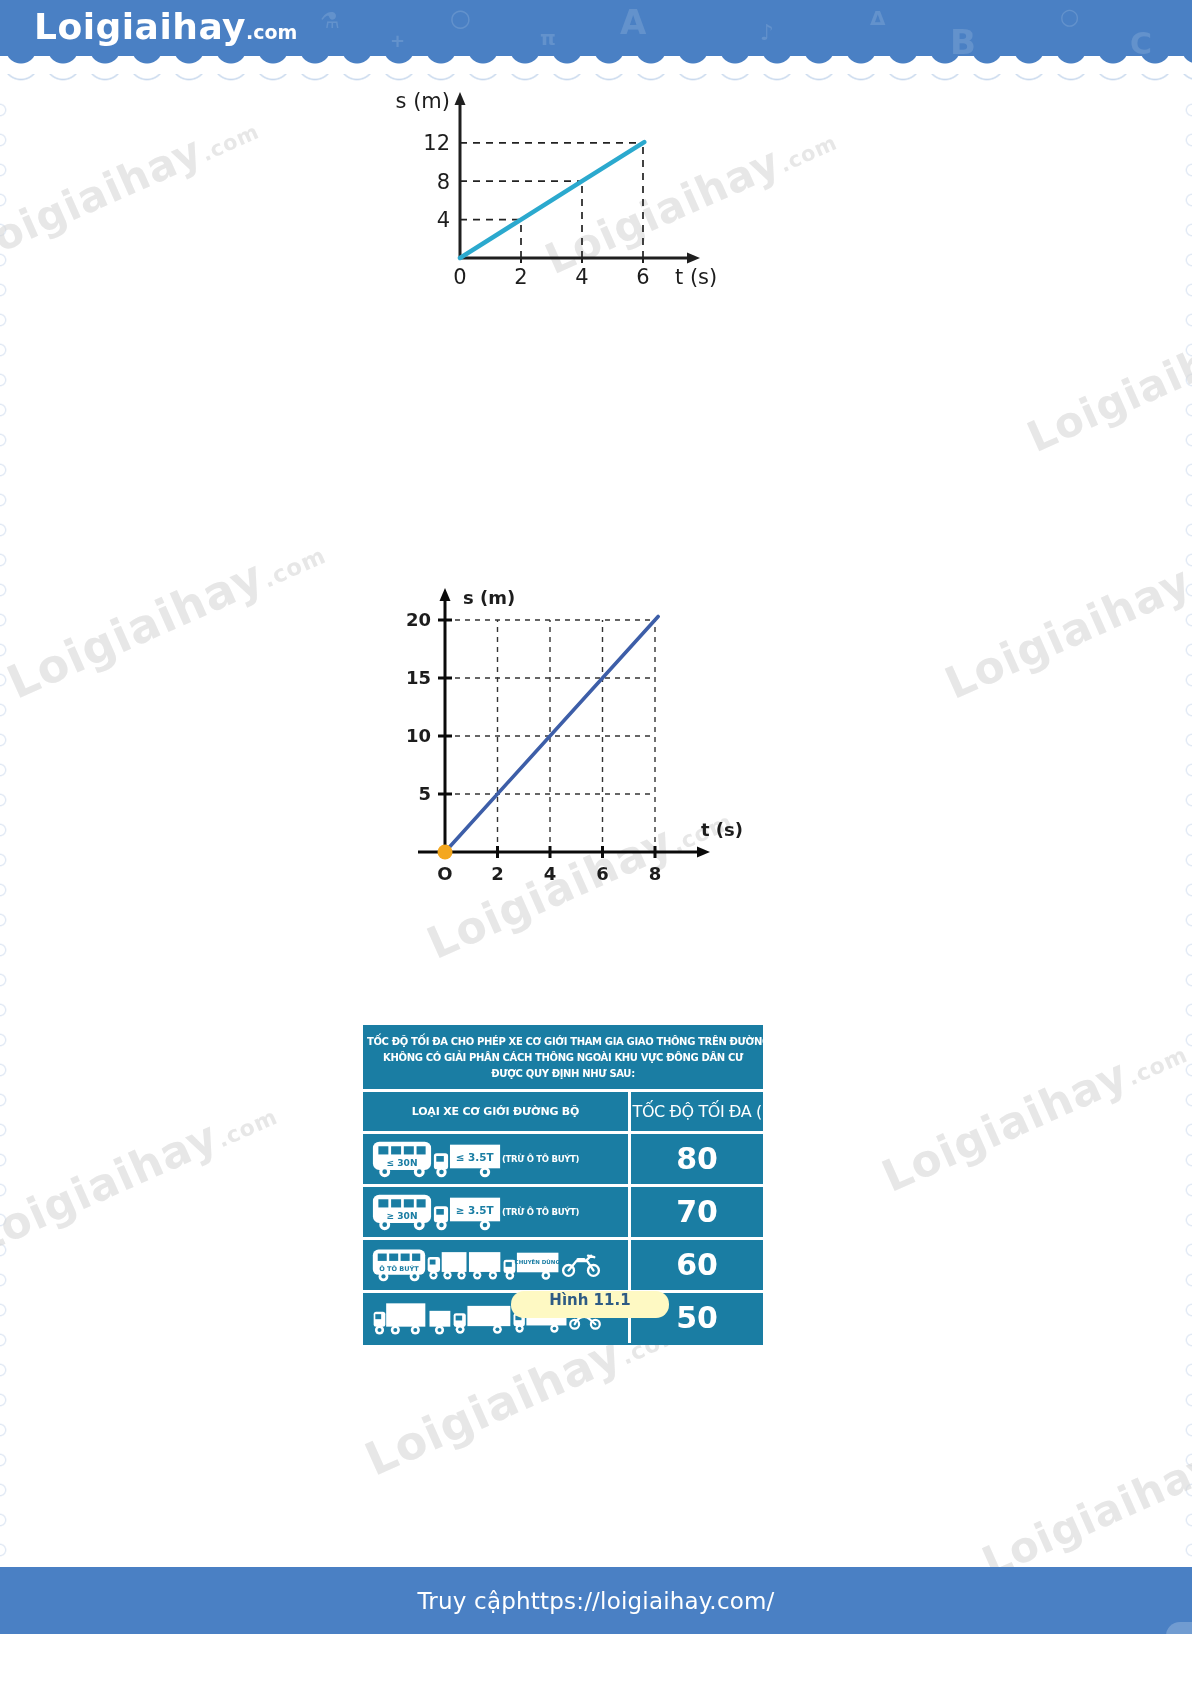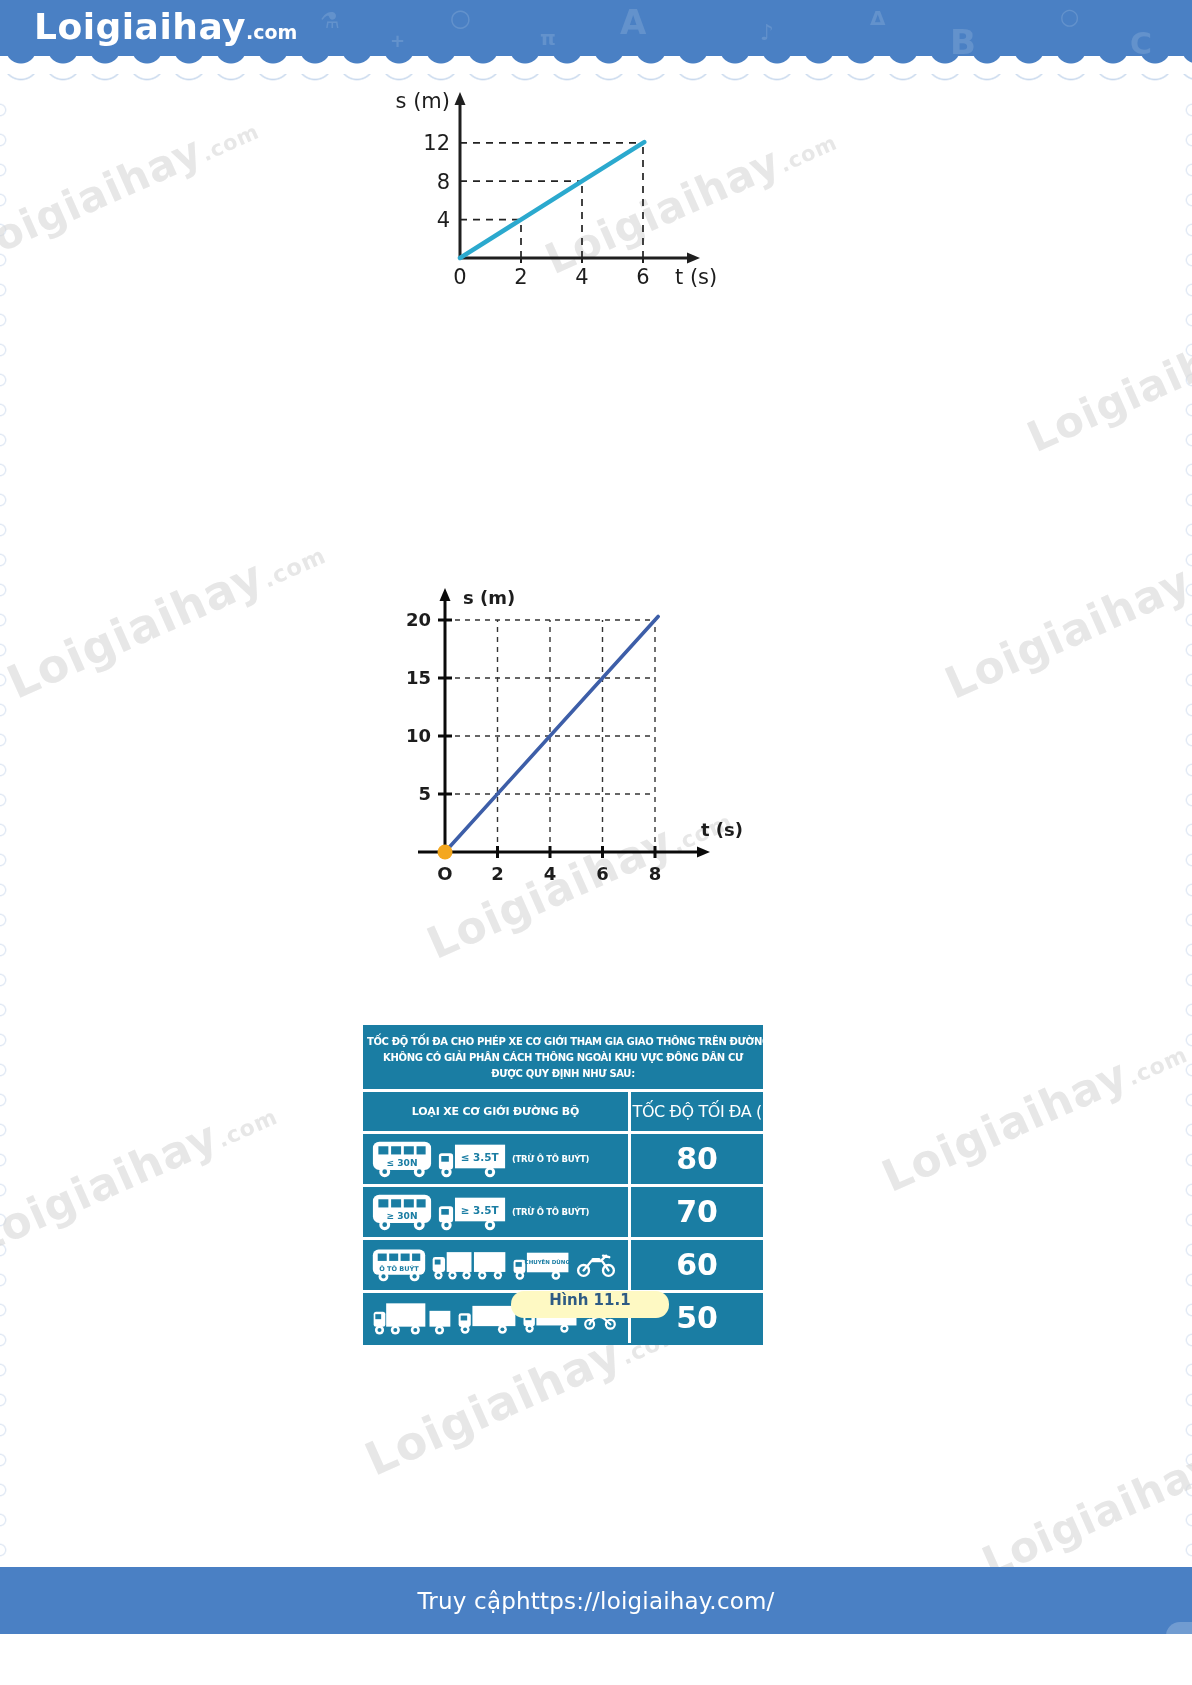--- a/index.html
+++ b/index.html
@@ -38,21 +38,21 @@
   .st-title{padding:9px 4px 6px 4px;text-align:center;font-weight:bold;font-size:10px;
     line-height:1.62;letter-spacing:-.35px;}
   .st-title div{white-space:nowrap;}
   .st-hrow,.st-row{display:flex;border-top:3px solid #fff;}
   .st-c2{width:135px;border-left:3px solid #fff;display:flex;align-items:center;justify-content:center;}
   .st-c1{width:265px;display:flex;align-items:center;}
   .st-hrow{height:42px;}
   .st-hrow .st-c1{justify-content:center;font-weight:bold;font-size:11px;letter-spacing:-.2px;}
   .st-hrow .st-c2{font-weight:normal;font-size:16px;letter-spacing:-.4px;white-space:nowrap;padding-left:45px;}
   .st-row{height:53px;}
-  .st-row .st-c1{gap:5px;padding-left:9px;padding-right:3px;align-items:center;}
+  .st-row .st-c1{padding-left:9px;padding-right:3px;align-items:center;}
   .speed{font-size:30px;font-weight:bold;}
   .veh{display:block;}
   .note{font-weight:bold;font-size:8.5px;white-space:nowrap;letter-spacing:-.3px;}
   .icon{display:flex;align-items:center;}
   
   .caption{position:absolute;left:511px;top:1291px;width:158px;height:27px;z-index:2;
     background:#fef9c3;border-radius:13px;display:flex;align-items:flex-start;justify-content:center;
     color:#2E5B84;font-weight:bold;font-size:15px;}
   
   .ftr-wave-line{position:absolute;left:0;right:0;top:1586px;height:14px;z-index:2;opacity:.55;

